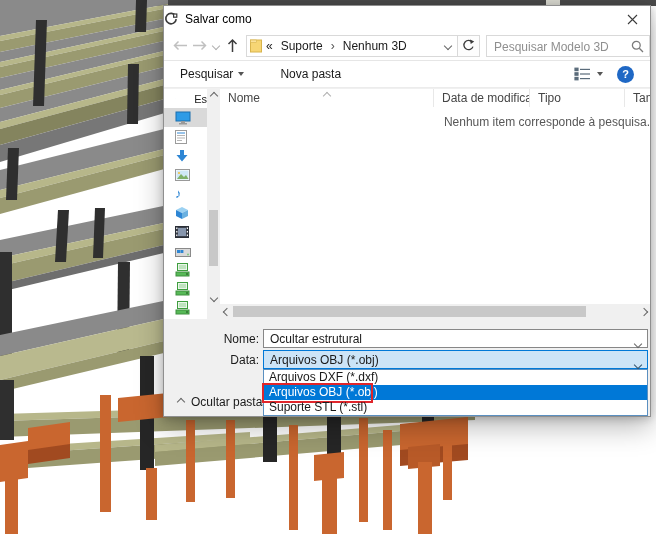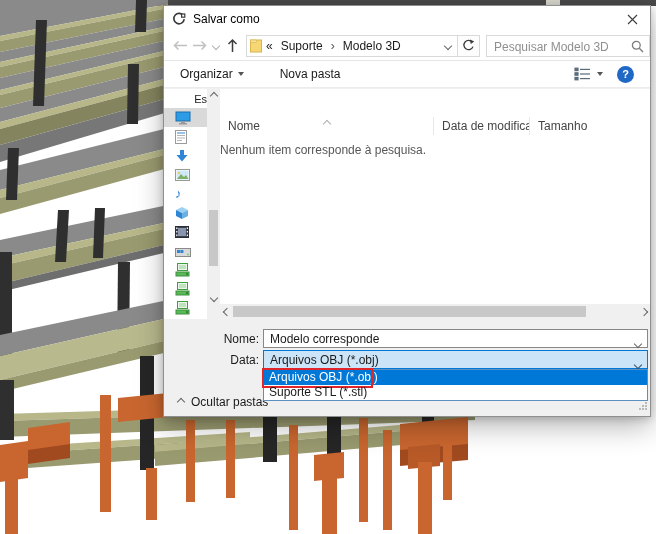--- a/index.html
+++ b/index.html
@@ -3,21 +3,21 @@
 <meta charset="utf-8">
 <style>
   html,body{margin:0;padding:0;background:#fff;}
   .stage{position:relative;width:656px;height:534px;overflow:hidden;background:#fff;
          font-family:"Liberation Sans",sans-serif;font-size:12px;color:#1a1a1a;}
   .bg3d{position:absolute;left:0;top:0;z-index:0;}
 
   
   .dialog{position:absolute;left:163px;top:5px;width:486px;height:410px;background:#f0f0f0;
           border:1px solid #8f8f8f;box-shadow:0 10px 26px rgba(0,0,0,.28),0 2px 8px rgba(0,0,0,.18);z-index:2;}
-  .titlebar{position:absolute;left:0;top:0;right:0;height:25px;background:#fff;display:flex;align-items:center;padding-left:8px;}
+  .titlebar{position:absolute;left:0;top:0;right:0;height:25px;background:#fff;display:flex;align-items:center;}
   .title-text{margin-left:7px;font-size:12px;color:#000;}
   .close-btn{position:absolute;right:9px;top:6px;width:18px;height:14px;display:flex;align-items:center;justify-content:center;cursor:pointer;}
 
   .navbar{position:absolute;left:0;top:25px;right:0;height:29px;background:#fff;display:flex;align-items:center;border-bottom:1px solid #e6e6e6;}
   .navbtn{width:20px;height:20px;display:flex;align-items:center;justify-content:center;}
   .addrbar{display:flex;align-items:center;height:22px;width:212px;margin-left:4px;border:1px solid #d9d9d9;background:#fff;padding:0 3px;box-sizing:border-box;}
   .crumb{margin:0 4px;white-space:nowrap;}
   .addr-spacer{flex:1;}
   .refreshbtn{width:22px;height:22px;border:1px solid #d9d9d9;border-left:none;background:#fdfdfd;display:flex;align-items:center;justify-content:center;box-sizing:border-box;}
   .searchbox{position:relative;height:22px;width:164px;margin-left:6px;border:1px solid #d9d9d9;background:#fff;box-sizing:border-box;}
@@ -32,25 +32,25 @@
 
   .bodyarea{position:absolute;left:0;top:83px;right:0;height:230px;background:#fff;display:flex;}
   .sidebar{width:43px;position:relative;background:#fff;}
   .side-item{height:19px;display:flex;align-items:center;padding-left:11px;overflow:hidden;white-space:nowrap;}
   .side-item.sel{background:#d9d9d9;}
   .side-label{margin-left:19px;font-size:11px;color:#1a1a1a;}
   .vscroll{width:13px;background:#f0f0f0;position:relative;}
   .vs-arrow{position:absolute;left:0;width:13px;height:13px;display:flex;align-items:center;justify-content:center;}
   .vs-thumb{position:absolute;left:2px;width:9px;background:#c8c8c8;}
 
-  .listpane{flex:1;position:relative;overflow:hidden;margin-top:28px;}
+  .listpane{flex:1;position:relative;overflow:hidden;}
   .cols{position:relative;display:flex;height:18px;color:#454545;}
   .colh{box-sizing:border-box;border-right:1px solid #e8e8e8;padding:2px 0 0 8px;overflow:hidden;white-space:nowrap;}
   .sort-chev{position:absolute;left:104px;top:-1px;}
-  .empty-msg{position:absolute;left:0;right:0;top:26px;text-align:left;color:#575757;}
+  .empty-msg{position:absolute;left:0;right:0;top:26px;text-align:right;color:#575757;}
   .hscroll{position:absolute;left:0;right:0;bottom:0;height:15px;background:#f0f0f0;}
   .hs-arrow{position:absolute;top:0;width:13px;height:15px;display:flex;align-items:center;justify-content:center;}
   .hs-thumb{position:absolute;top:2px;left:13px;width:353px;height:11px;background:#c8c8c8;}
 
   .bottompanel{position:absolute;left:0;top:313px;right:0;height:97px;background:#f0f0f0;}
   .field-label{position:absolute;left:0;width:95px;text-align:right;color:#1a1a1a;}
   .combo{position:absolute;left:99px;width:385px;height:19px;background:#fff;border:1px solid #878787;box-sizing:border-box;display:flex;align-items:center;padding-left:6px;}
   .combo .chev-slot{position:absolute;right:6px;top:6px;}
   .combo.type{background:#cce4f7;border-color:#0078d7;}
   .droplist{position:absolute;left:99px;width:385px;top:50px;background:#fff;border:1px solid #5a8fc0;box-sizing:border-box;z-index:5;}
@@ -191,21 +191,21 @@
       </div>
 
       <div class="addrbar">
         <svg width="12" height="14" viewBox="0 0 12 14">
           <rect x="0.5" y="1" width="11" height="12" fill="#f7d674" stroke="#d8b44c"></rect>
           <rect x="0.5" y="1" width="6" height="2.6" fill="#fbe29b" stroke="#d8b44c" stroke-width="0.6"></rect>
         </svg>
         <span class="crumb">«</span>
         <span class="crumb">Suporte</span>
         <span class="crumb" style="color:#555">›</span>
-        <span class="crumb">Modelo 3D</span>
+        <span class="crumb">Nenhum 3D</span>
         <span class="addr-spacer"></span>
         <span class="chv down" style="margin-right:3px"></span>
       </div>
       <div class="refreshbtn">
         <svg width="13" height="13" viewBox="0 0 14 14">
           <path d="M11.8 8.2 A5 5 0 1 1 11 3.4" fill="none" stroke="#3c3c3c" stroke-width="1.4"></path>
           <polygon points="8.6,0.6 13.2,2.6 9.4,5.4" fill="#3c3c3c"></polygon>
         </svg>
       </div>
 
@@ -215,21 +215,21 @@
           <svg width="13" height="13" viewBox="0 0 13 13">
             <circle cx="5.3" cy="5.3" r="3.9" fill="none" stroke="#7a7a7a" stroke-width="1.3"></circle>
             <line x1="8.3" y1="8.3" x2="12" y2="12" stroke="#7a7a7a" stroke-width="1.3"></line>
           </svg>
         </span>
       </div>
     </div>
 
     <div class="toolbar">
       <div class="tool-item">
-        <span>Organizar</span>
+        <span>Pesquisar</span>
         <span class="caret"></span>
       </div>
       <div class="tool-item">
         <span>Nova pasta</span>
       </div>
       <div class="tool-right">
         <div class="tool-item" style="margin-right:0;gap:6px">
           <svg width="17" height="14" viewBox="0 0 17 14">
             <g stroke="#5a6b7a" stroke-width="1.2" fill="#5a6b7a">
               <rect x="1" y="1.2" width="3" height="2.4"></rect>
@@ -349,49 +349,51 @@
         <div class="vs-arrow" style="bottom:15px">
           <span class="chv down"></span>
         </div>
       </div>
 
       <div class="listpane">
         <div class="cols">
           <span class="sort-chev"><span class="chv up lite"></span></span>
           <div class="colh" style="width:214px">Nome</div>
           <div class="colh" style="width:96px">Data de modificaç...</div>
+          <div class="colh" style="width:95px">Tipo</div>
           <div class="colh" style="flex:1;border-right:none">Tamanho</div>
         </div>
         <div class="empty-msg">Nenhum item corresponde à pesquisa.</div>
         <div class="hscroll">
           <div class="hs-arrow" style="left:0">
             <span class="chv left"></span>
           </div>
           <div class="hs-thumb"></div>
           <div class="hs-arrow" style="right:0">
             <span class="chv right"></span>
           </div>
         </div>
       </div>
     </div>
 
     <div class="bottompanel">
       <div class="field-label" style="top:13px">Nome:</div>
       <div class="combo" style="top:10px">
-        <span>Modelo corresponde</span>
+        <span>Ocultar estrutural</span>
         <span class="chev-slot"><span class="chv down"></span></span>
       </div>
 
       <div class="field-label" style="top:34px">Data:</div>
       <div class="combo type" style="top:31px">
         <span>Arquivos OBJ (*.obj)</span>
         <span class="chev-slot"><span class="chv down blue"></span></span>
       </div>
 
       <div class="droplist">
+        <div class="opt">Arquivos DXF (*.dxf)</div>
         <div class="opt sel">
           <span>Arquivos OBJ (*.obj)</span>
           <span class="red-annot"></span>
         </div>
         <div class="opt">Suporte STL (*.stl)</div>
       </div>
 
       <div class="hidefolders">
         <span class="chv up"></span>
         <span>Ocultar pastas</span>

